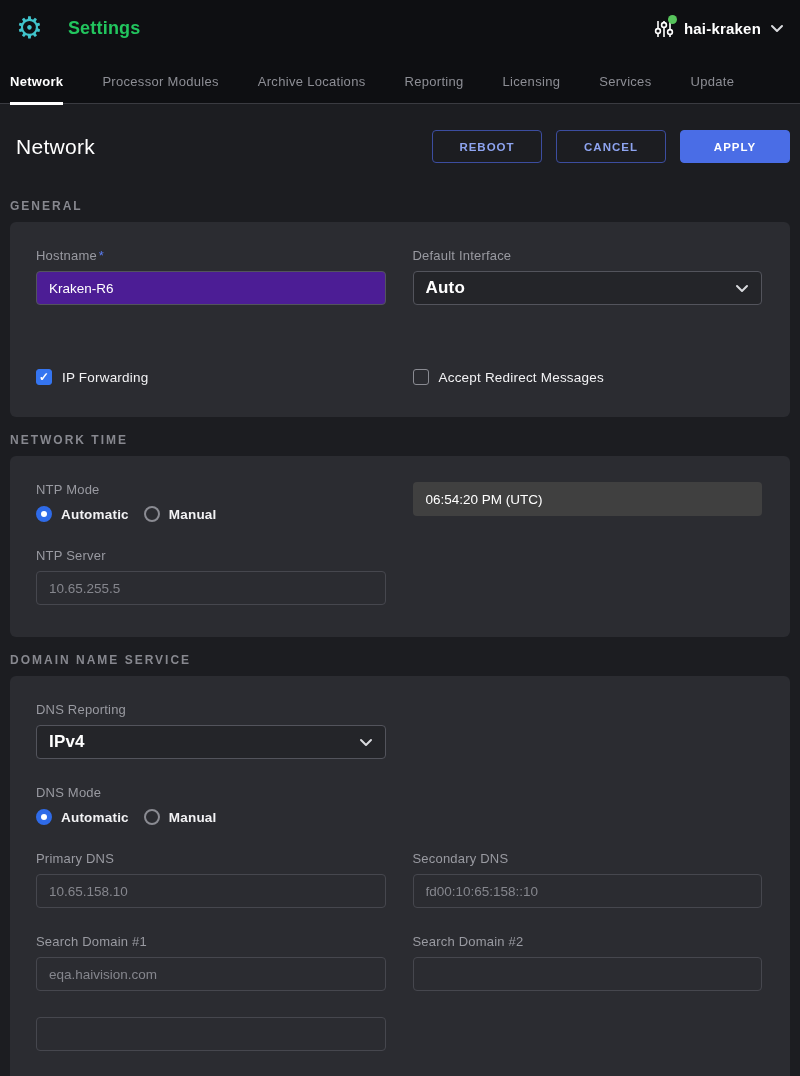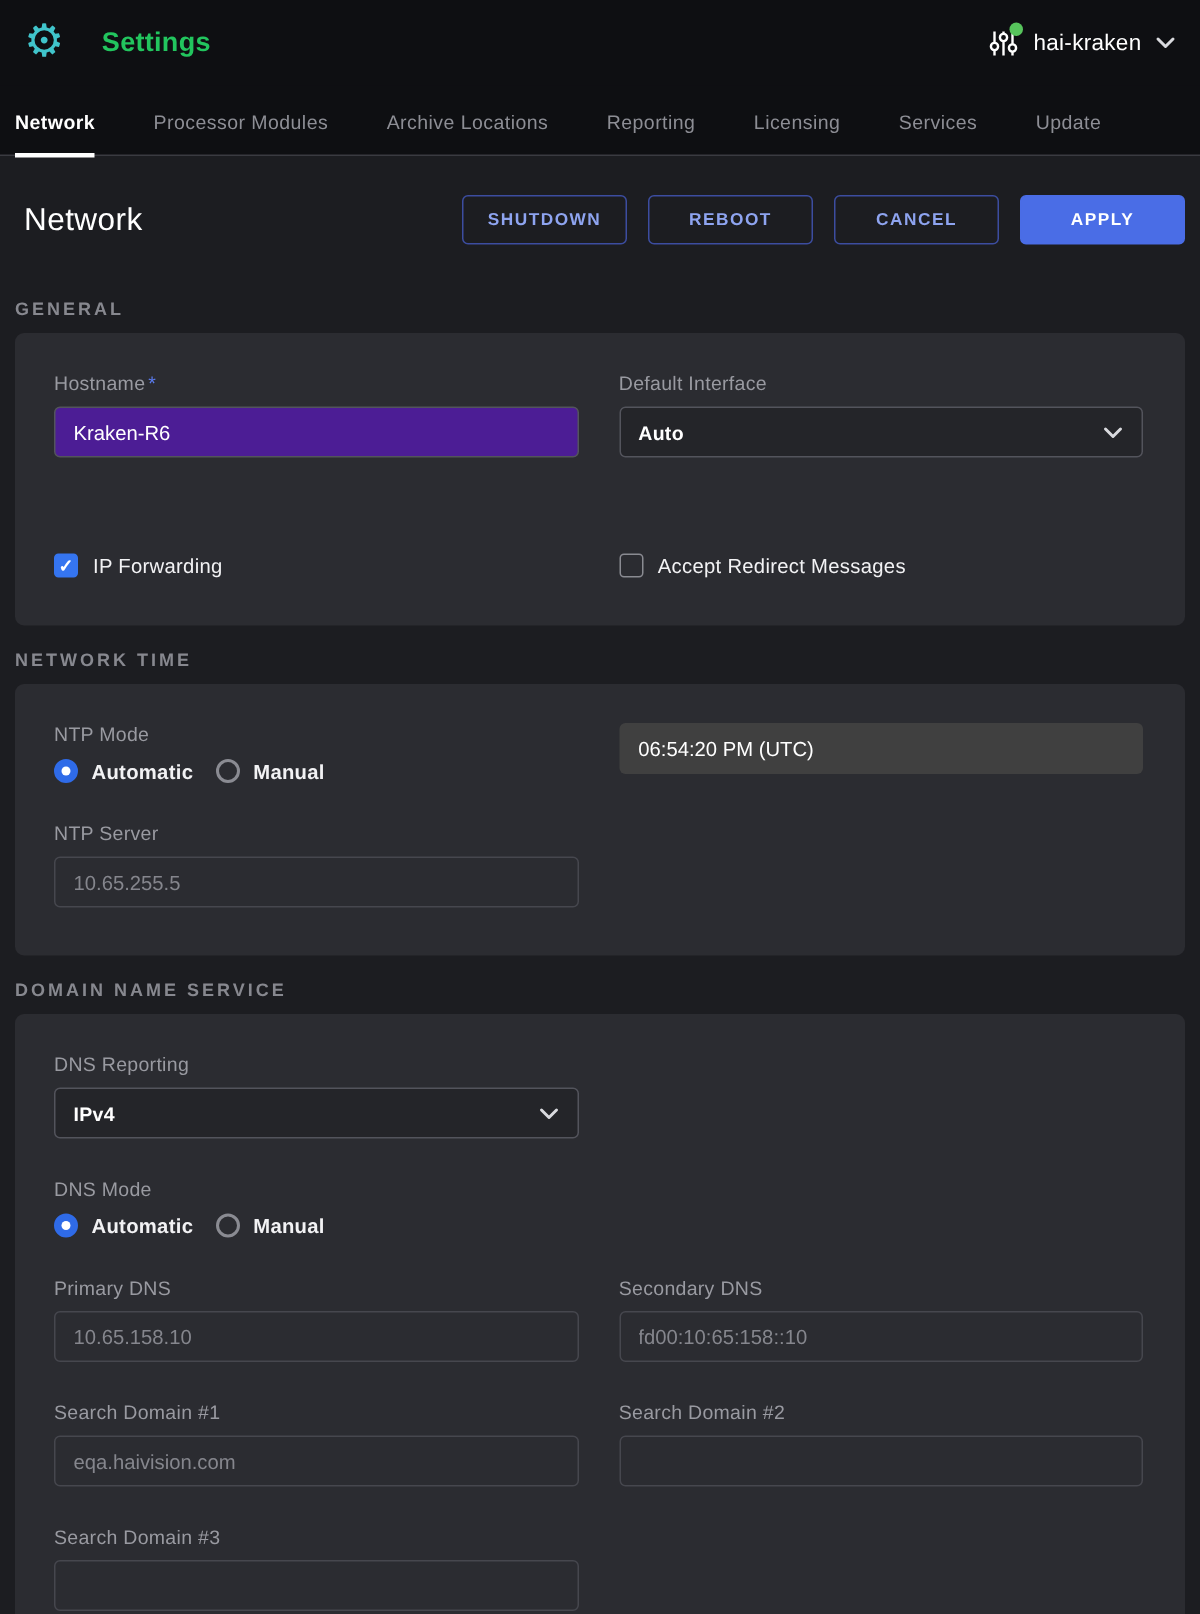--- a/index.html
+++ b/index.html
@@ -15,21 +15,21 @@
     height:57px; background:#0e0f12;
     display:flex; align-items:center; justify-content:space-between;
     padding:0 16px;
   }
   .brand { display:flex; align-items:center; gap:10px; }
   .gear-icon { color:#40c4cb; font-size:30px; line-height:1; display:inline-block; transform:translateY(-1px); }
   .app-title { font-size:18px; font-weight:bold; letter-spacing:.2px; color:#22c55e;margin-left:15px; }
   .user-menu { display:flex; align-items:center; gap:9px; cursor:pointer; }
   .sliders-wrap { position:relative; width:22px; height:22px; display:inline-block; }
   .status-dot { position:absolute; top:-3px; right:-2px; width:9px; height:9px; border-radius:50%; background:#57c45c; }
-  .username { font-size:15px; font-weight:normal; color:#ffffff; letter-spacing:.2px; }
+  .username { font-size:15px; font-weight:bold; color:#ffffff; letter-spacing:.2px; }
   
   .tabs {
     background:#0e0f12; display:flex; gap:39px; padding:0 10px;
     border-bottom:1px solid #3a3b41; height:47px; align-items:flex-end;
   }
   .tab {
     font-size:13px; color:#8d8e95; padding:10px 0 14px 0; cursor:pointer;
     letter-spacing:.3px; position:relative; white-space:nowrap;
   }
   .tab.active { color:#ffffff; font-weight:bold; }
@@ -69,21 +69,21 @@
     border-radius:4px; color:#ffffff; font-size:13.5px; padding:0 12px;
     font-family:"Liberation Sans", sans-serif; outline:none;
   }
   .input.disabled { background:transparent; border-color:#46474e; color:#85868d; }
   .readonly-box {
     width:100%; height:34px; background:#404040; border:none; border-radius:4px;
     color:#ffffff; font-size:13.5px; padding:0 13px; display:flex; align-items:center;
   }
   .select {
     width:100%; height:34px; background:#242529; border:1px solid #53545c;
-    border-radius:4px; color:#ffffff; font-size:13px; padding:0 12px;
+    border-radius:4px; color:#ffffff; font-size:17px; padding:0 12px;
     display:flex; align-items:center; justify-content:space-between; cursor:pointer;
     font-weight:bold; letter-spacing:.2px;
   }
   .chev { stroke:#d9dade; stroke-width:2; fill:none; stroke-linecap:round; stroke-linejoin:round; }
   
   .checkbox-row { margin-top:64px; }
   .check-item { display:flex; align-items:center; gap:10px; cursor:pointer; }
   .checkbox {
     width:16px; height:16px; border-radius:3px; border:1.5px solid #8a8b92;
     display:inline-flex; align-items:center; justify-content:center; flex:none;
@@ -140,21 +140,20 @@
   <div class="tab">Reporting</div>
   <div class="tab">Licensing</div>
   <div class="tab">Services</div>
   <div class="tab">Update</div>
 </nav>
 
 <main>
   <div class="page-head">
     <h2 class="page-title">Network</h2>
     <div class="actions">
-      <button class="btn outline">SHUTDOWN</button>
       <button class="btn outline">REBOOT</button>
       <button class="btn outline">CANCEL</button>
       <button class="btn solid">APPLY</button>
     </div>
   </div>
 
   <div class="section-title">GENERAL</div>
   <section class="card">
     <div class="grid2">
       <div class="field">
@@ -251,17 +250,16 @@
         <label>Search Domain #1</label>
         <input class="input disabled" type="text" value="eqa.haivision.com" style="">
       </div>
       <div class="field">
         <label>Search Domain #2</label>
         <input class="input disabled" type="text" value="" style="">
       </div>
     </div>
 
     <div class="field half row-gap">
-      <label>Search Domain #3</label>
       <input class="input disabled" type="text" value="" style="">
     </div>
   </section>
 </main>
 
 </body></html>

